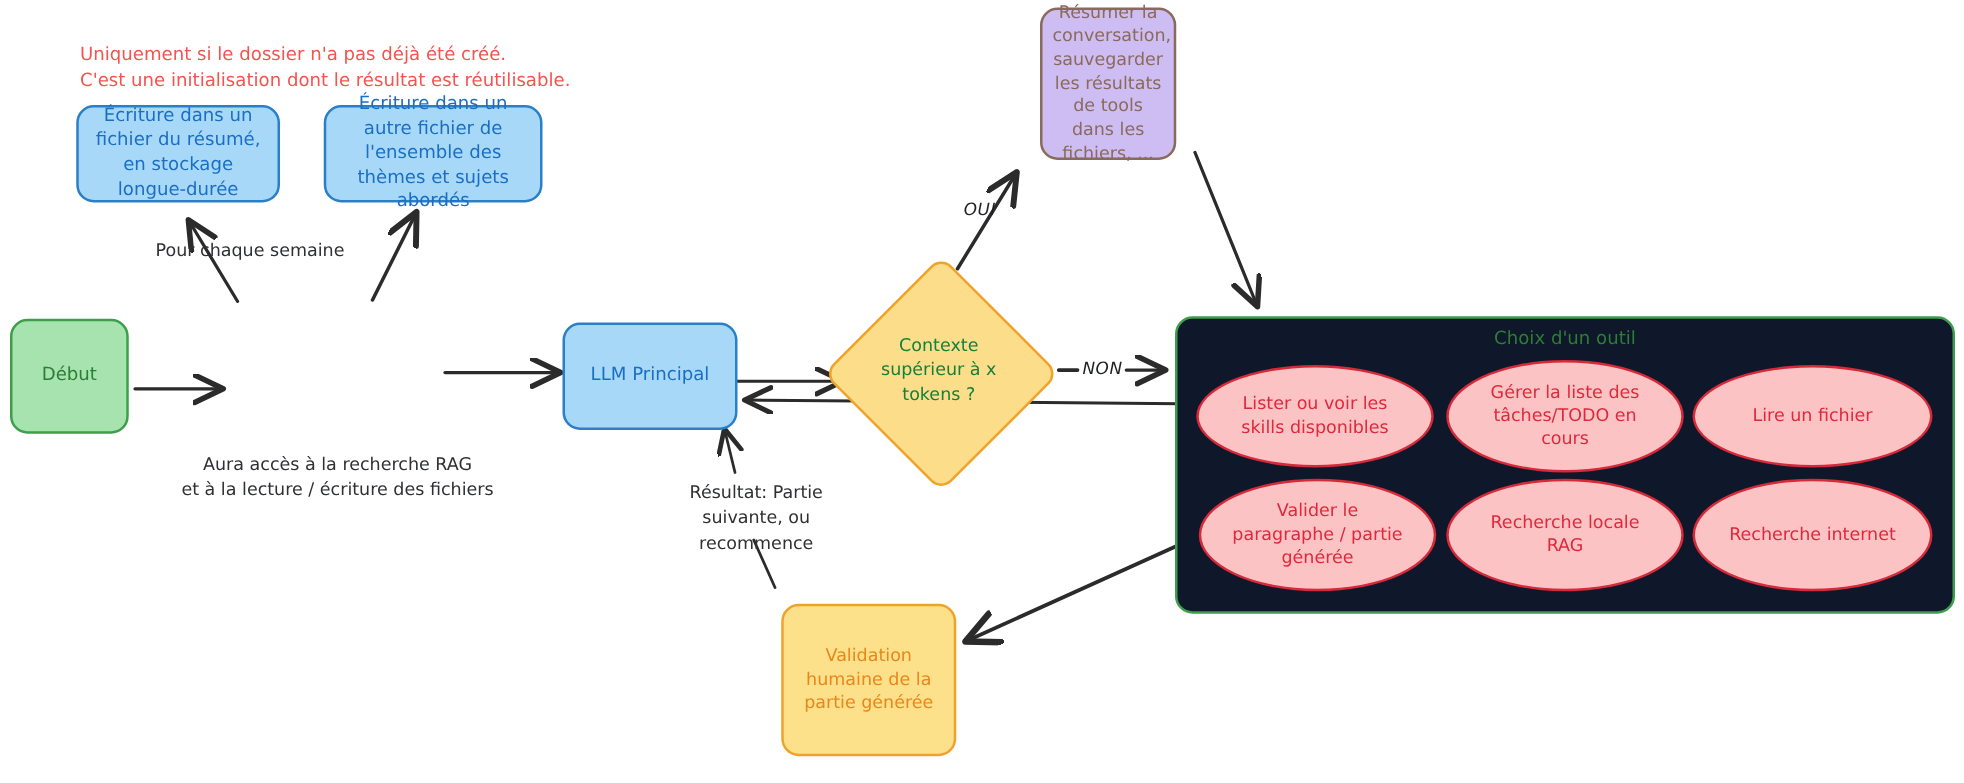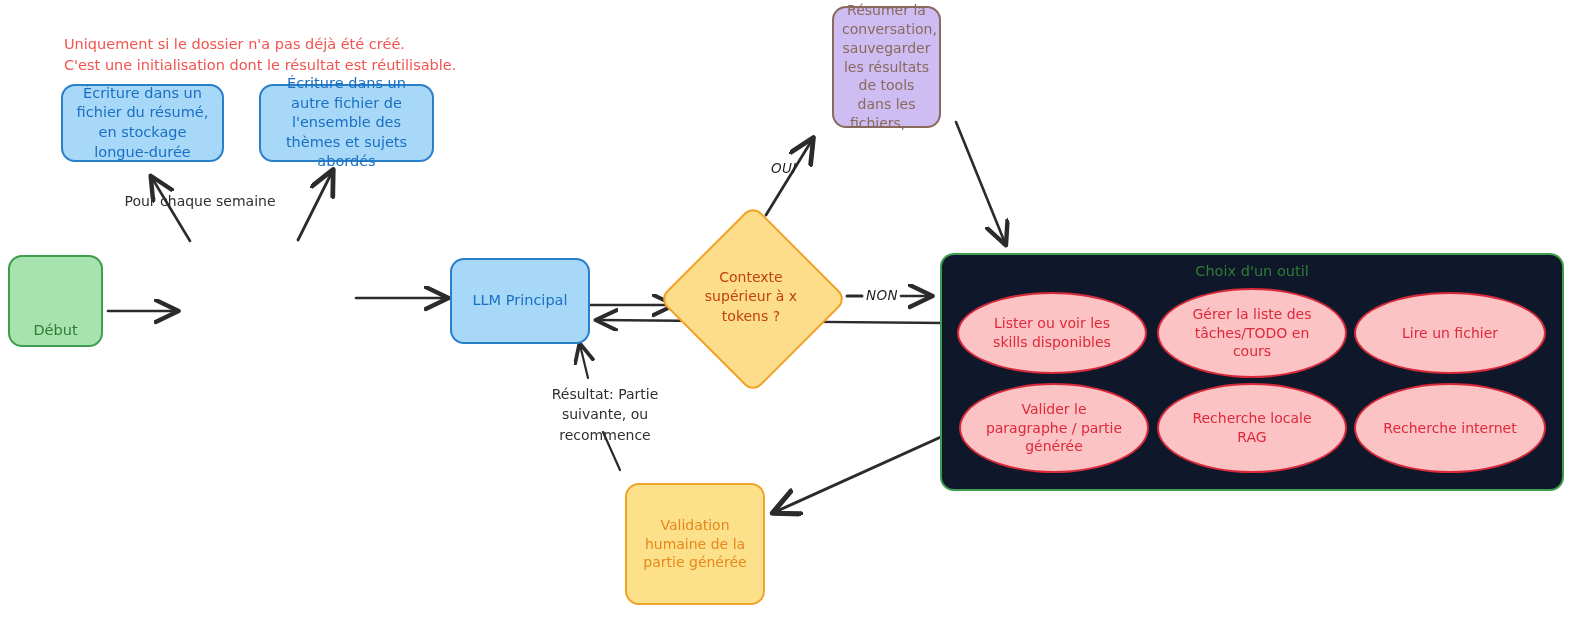--- a/index.html
+++ b/index.html
@@ -13,21 +13,21 @@
   .node{position:absolute;box-sizing:border-box;display:flex;align-items:center;justify-content:center;text-align:center;}
   .node .lbl{display:block;width:100%;line-height:1.35;}
 
   
   .box-blue{
     background:#a8d8f8;border:2.2px solid #2a7fc9;border-radius:14px;
     color:#1a6fc4;font-size:14.5px;
   }
   .box-green{
     background:#a6e3ae;border:2.2px solid #3f9e4c;border-radius:14px;
-    color:#2e7d35;font-size:14.5px;align-items:flex-end;
+    color:#2e7d35;font-size:14.5px;
   }
   .box-purple{
     background:#cdbdf2;border:2.2px solid #8a6a5c;border-radius:14px;
     color:#8a6a5c;font-size:14px;
   }
   .box-orange{
     background:#fde08a;border:2.4px solid #f0a32a;border-radius:14px;
     color:#e8871b;font-size:14px;
   }
   .tools-panel{
@@ -45,21 +45,21 @@
   }
   .diamond-wrap{position:absolute;}
   .diamond-shape{
     position:absolute;left:0;top:0;width:100%;height:100%;
     background:#fbdd8a;border:2.4px solid #f0a32a;
     transform:rotate(45deg);border-radius:12px;
   }
   .diamond-text{
     position:absolute;left:0;top:0;width:100%;height:100%;
     display:flex;align-items:center;justify-content:center;text-align:center;
-    color:#c2410c;font-size:14px;line-height:1.4;
+    color:#15803d;font-size:14px;line-height:1.4;
   }
 
   
   .note{position:absolute;color:#2f3033;font-size:14px;line-height:1.45;text-align:center;white-space:pre-line;}
   .note-red{position:absolute;color:#f4534e;font-size:14.5px;line-height:1.45;text-align:left;white-space:pre-line;}
   .edge-label{position:absolute;color:#1f2023;font-size:13.5px;letter-spacing:.4px;font-style:italic;}
 </style>
 </head>
 <body>
 
@@ -114,20 +114,22 @@
     <span class="lbl">Écriture dans un autre fichier de l'ensemble des thèmes et sujets abordés</span>
   </div>
 
   <div class="note" style="left:124px;top:191px;width:152px;">Pour chaque semaine</div>
 
   <div class="node box-green" style="left:8px;top:255px;width:95px;height:92px;padding:4px 8px;">
     <span class="lbl">Début</span>
   </div>
 
 
+  <div class="note" style="left:120px;top:362px;width:300px;text-align:center;">Aura accès à la recherche RAG
+et à la lecture / écriture des fichiers</div>
 
   <div class="node box-blue" style="left:450px;top:258px;width:140px;height:86px;padding:4px 8px;">
     <span class="lbl">LLM Principal</span>
   </div>
 
   <div class="note" style="left:520px;top:384px;width:170px;">Résultat: Partie
 suivante, ou
 recommence</div>
 
   <div class="diamond-wrap" style="left:686px;top:232px;width:130px;height:130px;">

